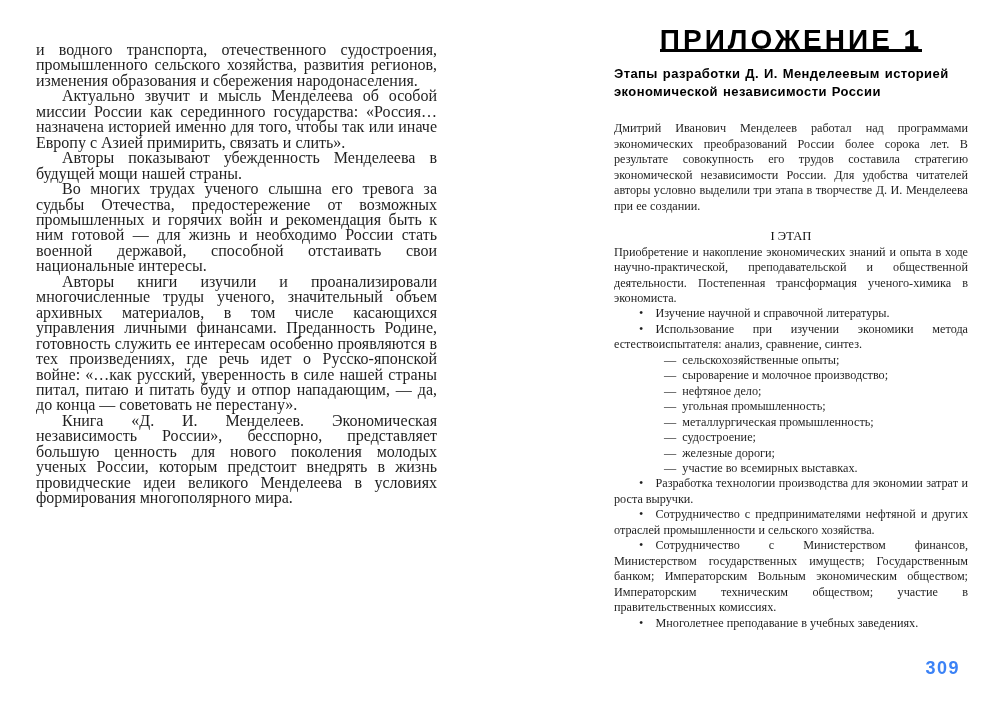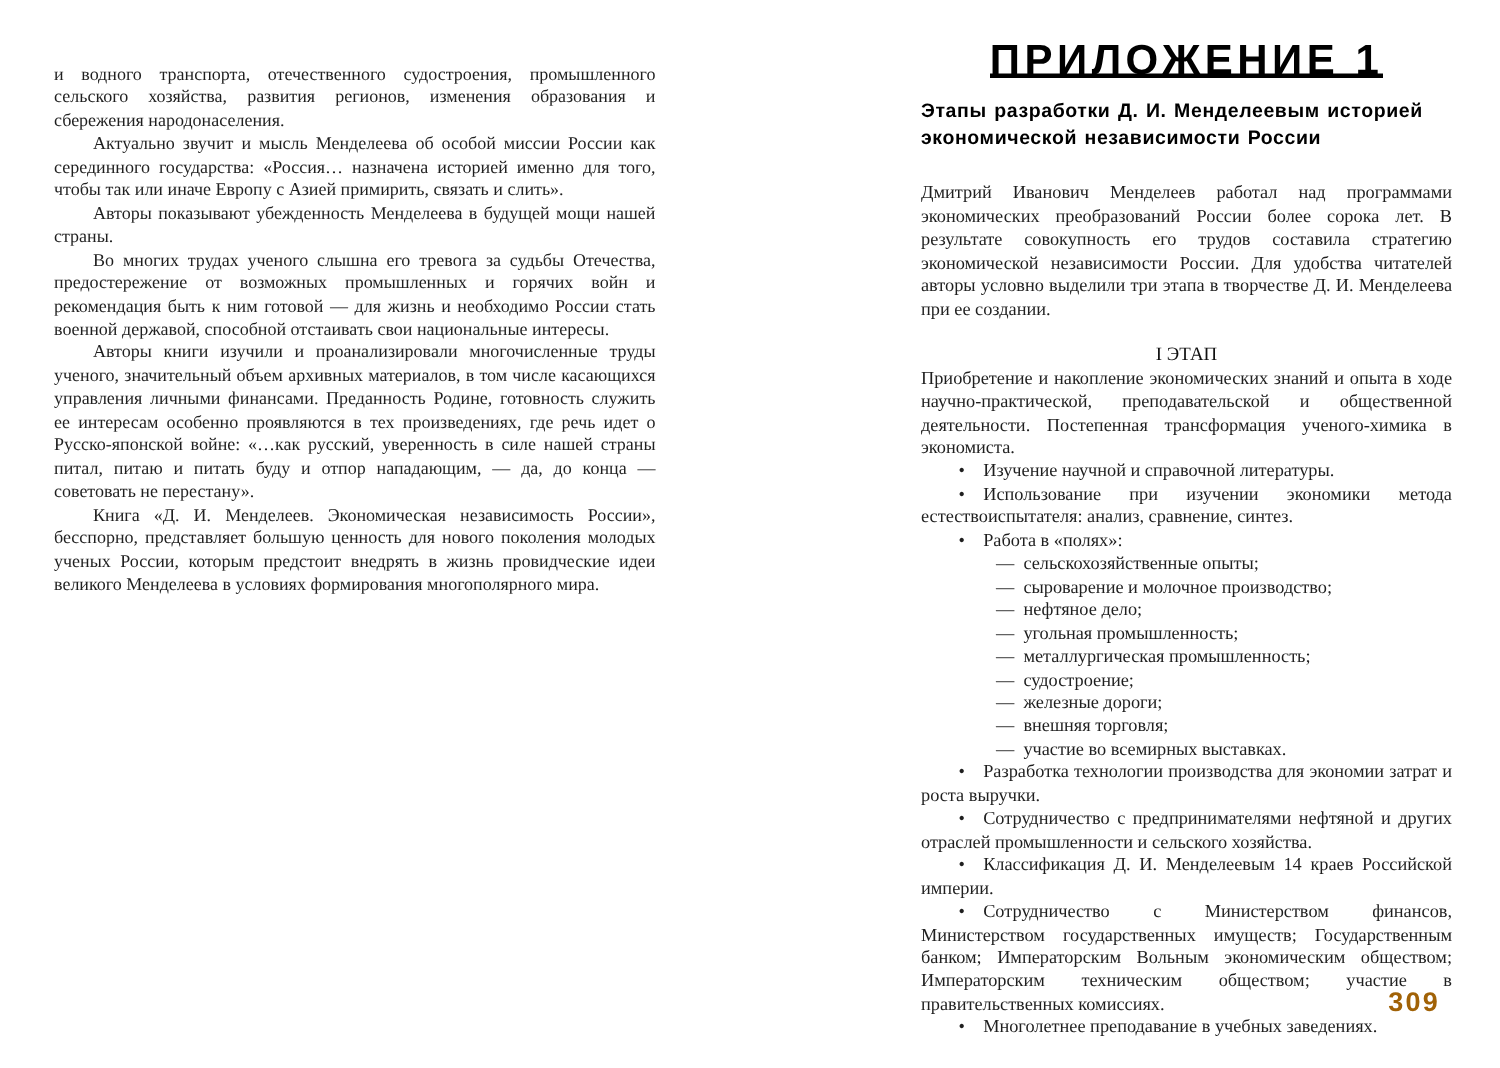--- a/index.html
+++ b/index.html
@@ -10,21 +10,21 @@
     font-family: "Liberation Serif", serif;
     position: relative;
     overflow: hidden;
   }
   .spread { position: absolute; inset: 0; background: #ffffff; }
 
   
   .left-col {
     position: absolute;
     left: 36px; top: 42px; width: 401px;
-    font-size: 12px; line-height: 15.45px;
+    font-size: 16px; line-height: 15.45px;
     text-align: justify;
   }
   .left-col p { margin: 0; }
   .left-col p.indent { text-indent: 26px; }
 
   
   .right-col {
     position: absolute;
     left: 614px; top: 30px; width: 354px;
     font-size: 12.2px; line-height: 15.45px;
@@ -69,21 +69,21 @@
   .items p.bullet { text-indent: 25px; text-align: justify; }
   .items p.dash   { margin-left: 50px; text-align: left; }
 
   .page-number {
     position: absolute;
     right: 40px; top: 658px;
     font-family: "Liberation Sans", sans-serif;
     font-weight: 800;
     font-size: 18px;
     letter-spacing: 1.5px;
-    color: #a16207;
+    color: #3b82f6;
   }
 </style>
 </head>
 <body>
 
 <div class="spread">
 
   <div class="left-col" id="left-col">
       <p>и водного транспорта, отечественного судостроения, промышленного сельского хозяйства, развития регионов, изменения образования и сбережения народонаселения.</p>
       <p class="indent">Актуально звучит и мысль Менделеева об особой миссии России как серединного государства: «Россия… назначена историей именно для того, чтобы так или иначе Европу с Азией примирить, связать и слить».</p>
@@ -100,33 +100,30 @@
 
     <p class="intro">Дмитрий Иванович Менделеев работал над программами экономических преобразований России более сорока лет. В результате совокупность его трудов составила стратегию экономической независимости России. Для удобства читателей авторы условно выделили три этапа в творчестве Д. И. Менделеева при ее создании.</p>
 
     <div class="stage-heading">I ЭТАП</div>
 
     <p class="stage-intro">Приобретение и накопление экономических знаний и опыта в ходе научно-практической, преподавательской и общественной деятельности. Постепенная трансформация ученого-химика в экономиста.</p>
 
     <div class="items" id="items">
         <p class="bullet">• Изучение научной и справочной литературы.</p>
         <p class="bullet">• Использование при изучении экономики метода естествоиспытателя: анализ, сравнение, синтез.</p>
-        <p class="bullet">• Работа в «полях»:</p>
         <p class="dash">— сельскохозяйственные опыты;</p>
         <p class="dash">— сыроварение и молочное производство;</p>
         <p class="dash">— нефтяное дело;</p>
         <p class="dash">— угольная промышленность;</p>
         <p class="dash">— металлургическая промышленность;</p>
         <p class="dash">— судостроение;</p>
         <p class="dash">— железные дороги;</p>
-        <p class="dash">— внешняя торговля;</p>
         <p class="dash">— участие во всемирных выставках.</p>
         <p class="bullet">• Разработка технологии производства для экономии затрат и роста выручки.</p>
         <p class="bullet">• Сотрудничество с предпринимателями нефтяной и других отраслей промышленности и сельского хозяйства.</p>
-        <p class="bullet">• Классификация Д. И. Менделеевым 14 краев Российской империи.</p>
         <p class="bullet">• Сотрудничество с Министерством финансов, Министерством государственных имуществ; Государственным банком; Императорским Вольным экономическим обществом; Императорским техническим обществом; участие в правительственных комиссиях.</p>
         <p class="bullet">• Многолетнее преподавание в учебных заведениях.</p>
       </div>
   </div>
 
   <div class="page-number">309</div>
 
 </div>
 
 </body></html>

